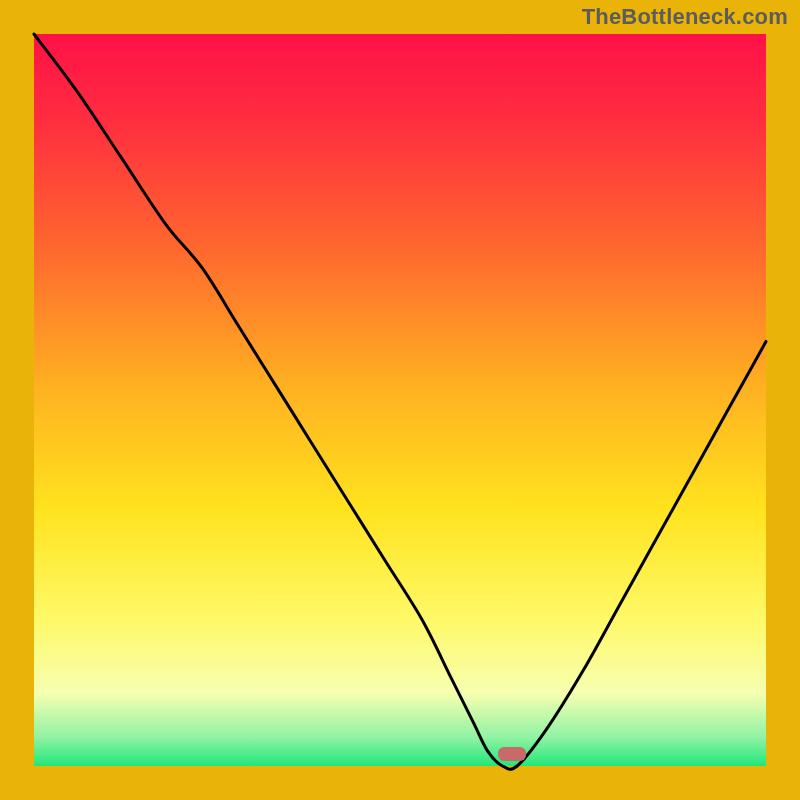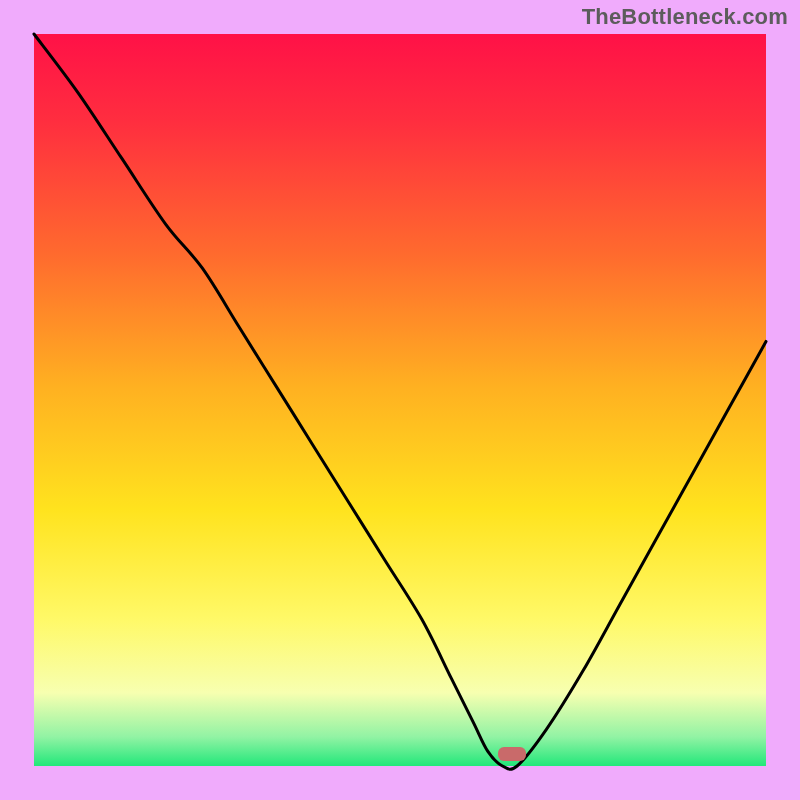--- a/index.html
+++ b/index.html
@@ -7,21 +7,21 @@
     padding: 0;
     width: 800px;
     height: 800px;
     background: #000;
     overflow: hidden;
   }
   .frame {
     position: relative;
     width: 800px;
     height: 800px;
-    background: #f0abfc;
+    background: #eab308;
   }
   .watermark {
     position: absolute;
     top: 4px;
     right: 12px;
     font-family: Arial, Helvetica, sans-serif;
     font-size: 22px;
     font-weight: 600;
     color: #5c5c5c;
     letter-spacing: 0.2px;

